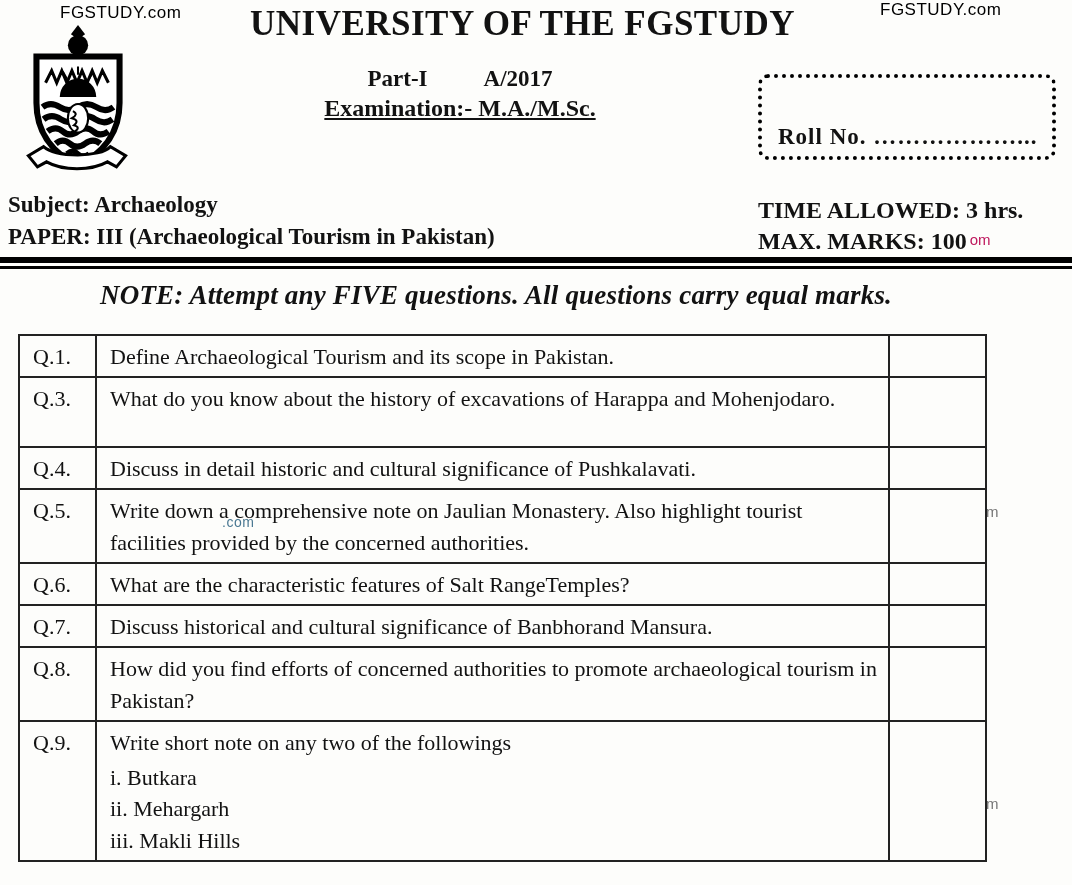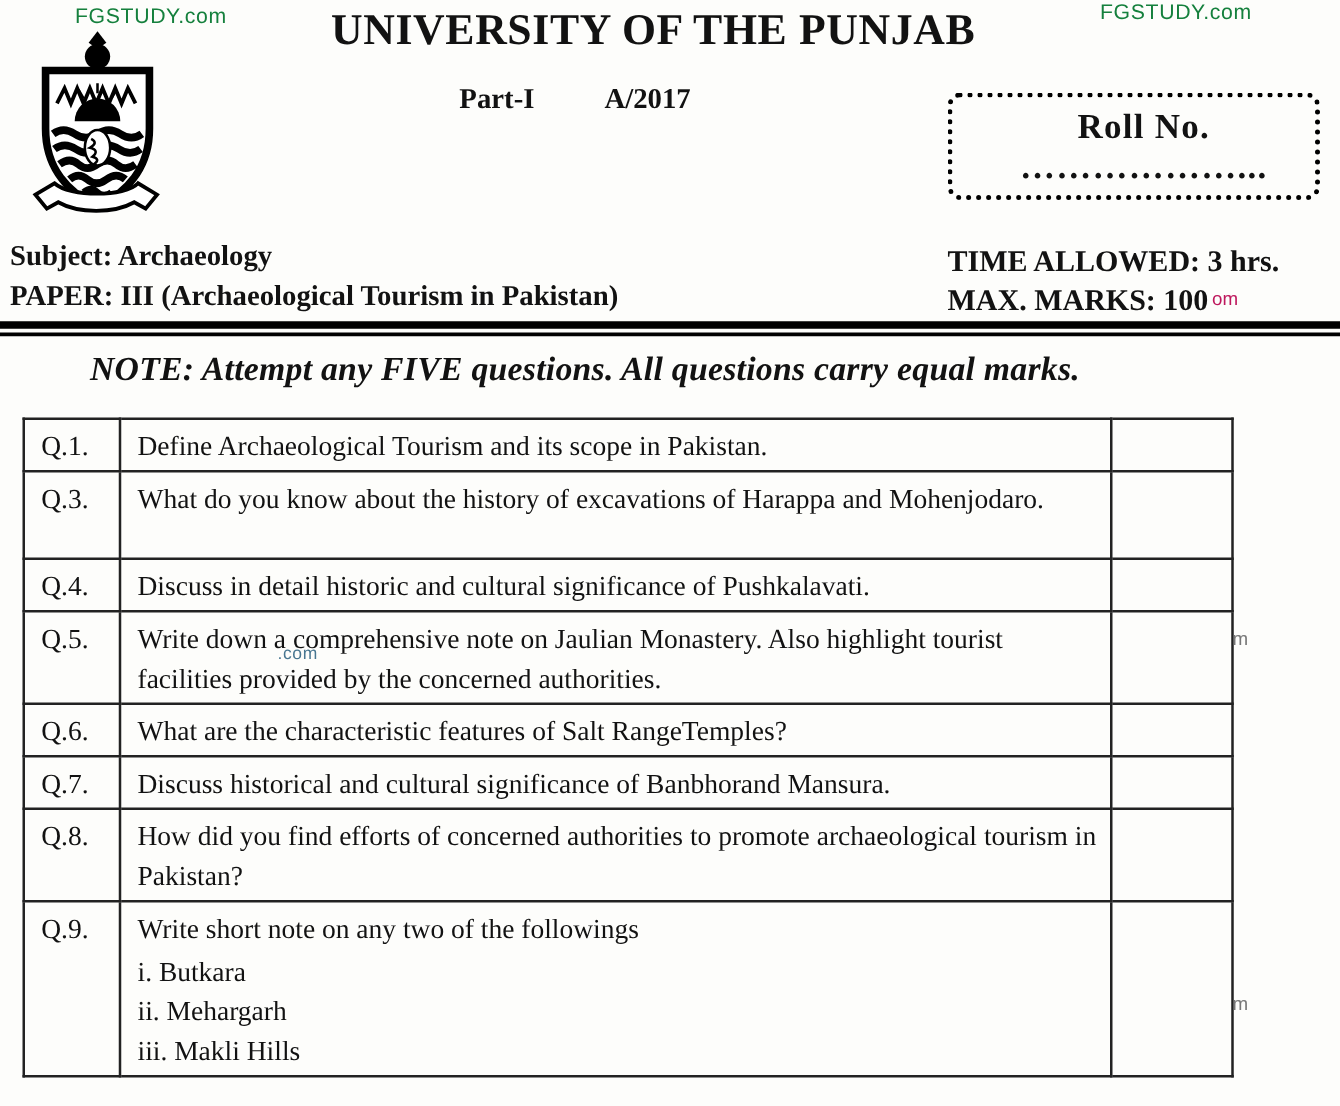--- a/index.html
+++ b/index.html
@@ -2,21 +2,21 @@
 <html><head>
 <meta charset="utf-8">
 <style>
   html,body{margin:0;padding:0;}
   body{
     width:1072px;height:885px;position:relative;overflow:hidden;
     background:#fdfdfb;color:#121212;
     font-family:"Liberation Serif", serif;
   }
   .watermark{
-    position:absolute;color:#15803d;
+    position:absolute;color:#000000;
     font-family:"Liberation Sans", sans-serif;
     font-size:17px;letter-spacing:0.5px;
   }
   .wm-tl{left:60px;top:3px;}
   .wm-tr{left:880px;top:0px;}
   .wm-m1{left:986px;top:503px;font-size:15px;color:#777;}
   .wm-m2{left:986px;top:795px;font-size:15px;color:#777;}
   .wm-ghost-com{left:222px;top:514px;font-size:14px;color:#0c4a6e;opacity:.75;}
 
   .page-title{
@@ -26,33 +26,33 @@
   .logo{position:absolute;left:22px;top:24px;width:112px;height:152px;}
 
   .header-center{position:absolute;left:230px;top:66px;width:460px;text-align:center;}
   .part-line{display:flex;justify-content:center;gap:56px;font-size:23px;font-weight:bold;}
   .exam-line{margin-top:3px;font-size:24px;font-weight:bold;text-decoration:underline;}
 
   .roll-box{
     position:absolute;left:758px;top:74px;width:290px;height:78px;
     border:4px dotted #000;border-radius:10px;
   }
-  .roll-label{position:absolute;left:16px;bottom:6px;font-size:28px;font-weight:bold;letter-spacing:1px;text-align:center;}
+  .roll-label{position:absolute;left:16px;bottom:6px;font-size:23px;font-weight:bold;letter-spacing:1px;text-align:center;}
 
   .subject-block{position:absolute;left:8px;top:189px;font-size:23px;font-weight:bold;line-height:1.38;}
   .right-meta{position:absolute;left:758px;top:195px;font-size:24px;font-weight:bold;line-height:1.28;}
   .marks-ghost{color:#be185d;font-size:15px;font-family:"Liberation Sans",sans-serif;vertical-align:4px;margin-left:3px;font-weight:normal;}
 
   .double-rule{position:absolute;left:0;top:257px;width:1072px;}
   .double-rule .a{height:6px;background:#000;}
   .double-rule .g{height:3px;}
   .double-rule .b{height:3px;background:#000;}
 
   .note-line{
-    position:absolute;left:72px;top:280px;width:900px;
+    position:absolute;left:100px;top:280px;width:900px;
     font-size:27px;font-weight:bold;font-style:italic;letter-spacing:0.2px;
   }
 
   table.qtable{
     position:absolute;left:18px;top:334px;width:967px;
     border-collapse:collapse;table-layout:fixed;
   }
   table.qtable td{
     border:2px solid #222;vertical-align:top;
     font-size:22px;line-height:1.42;
@@ -66,21 +66,21 @@
   .subitem{display:block;}
   .subitem:first-child{margin-top:4px;}
   .sublist{margin-top:4px;}
 </style>
 </head>
 <body>
 
 <div class="watermark wm-tl">FGSTUDY.com</div>
 <div class="watermark wm-tr">FGSTUDY.com</div>
 
-<div class="page-title">UNIVERSITY OF THE PUNJAB</div>
+<div class="page-title">UNIVERSITY OF THE FGSTUDY</div>
 
 <div class="logo">
   <svg width="112" height="152" viewBox="0 0 110 150" xmlns="http://www.w3.org/2000/svg">
     <path d="M55 1 l7 9 -7 5 -7 -5 z" fill="#000"></path>
     <ellipse cx="55" cy="21" rx="10" ry="10" fill="#000"></ellipse>
     <path d="M14 32 L96 32 L96 78 C96 110 78 128 55 140 C32 128 14 110 14 78 Z" fill="#fff" stroke="#000" stroke-width="6"></path>
     <path d="M23 58 l6 -12 5 12 5 -12 5 12 5 -12 5 12 5 -12 5 12 5 -12 5 12 5 -12 6 12" stroke="#000" stroke-width="3" fill="none"></path>
     <path d="M37 72 a18 18 0 0 1 36 0 z" fill="#000"></path>
     <path d="M55 50 v-8 M44 54 l-4 -7 M66 54 l4 -7" stroke="#000" stroke-width="2"></path>
     <path d="M20 82 q8 -6 17 0 t18 0 t18 0 t17 0" stroke="#000" stroke-width="6" fill="none"></path>
@@ -92,20 +92,21 @@
     <path d="M50 86 q6 3 -1 7 q8 2 2 7 q7 2 1 6" stroke="#000" stroke-width="2" fill="none"></path>
     <path d="M6 130 l15 -9 c12 11 56 11 66 0 l15 9 -9 11 -9 -5 c-16 9 -44 9 -60 0 l-9 5 z" fill="#fff" stroke="#000" stroke-width="3"></path>
   </svg>
 </div>
 
 <div class="header-center">
   <div class="part-line">
     <span>Part-I</span>
     <span>A/2017</span>
   </div>
+  <div class="exam-line">Examination:- M.A./M.Sc.</div>
 </div>
 
 <div class="roll-box">
   <div class="roll-label">Roll No. ………………...</div>
 </div>
 
 <div class="subject-block">
   <div>Subject: Archaeology</div>
   <div>PAPER: III (Archaeological Tourism in Pakistan)</div>
 </div>

